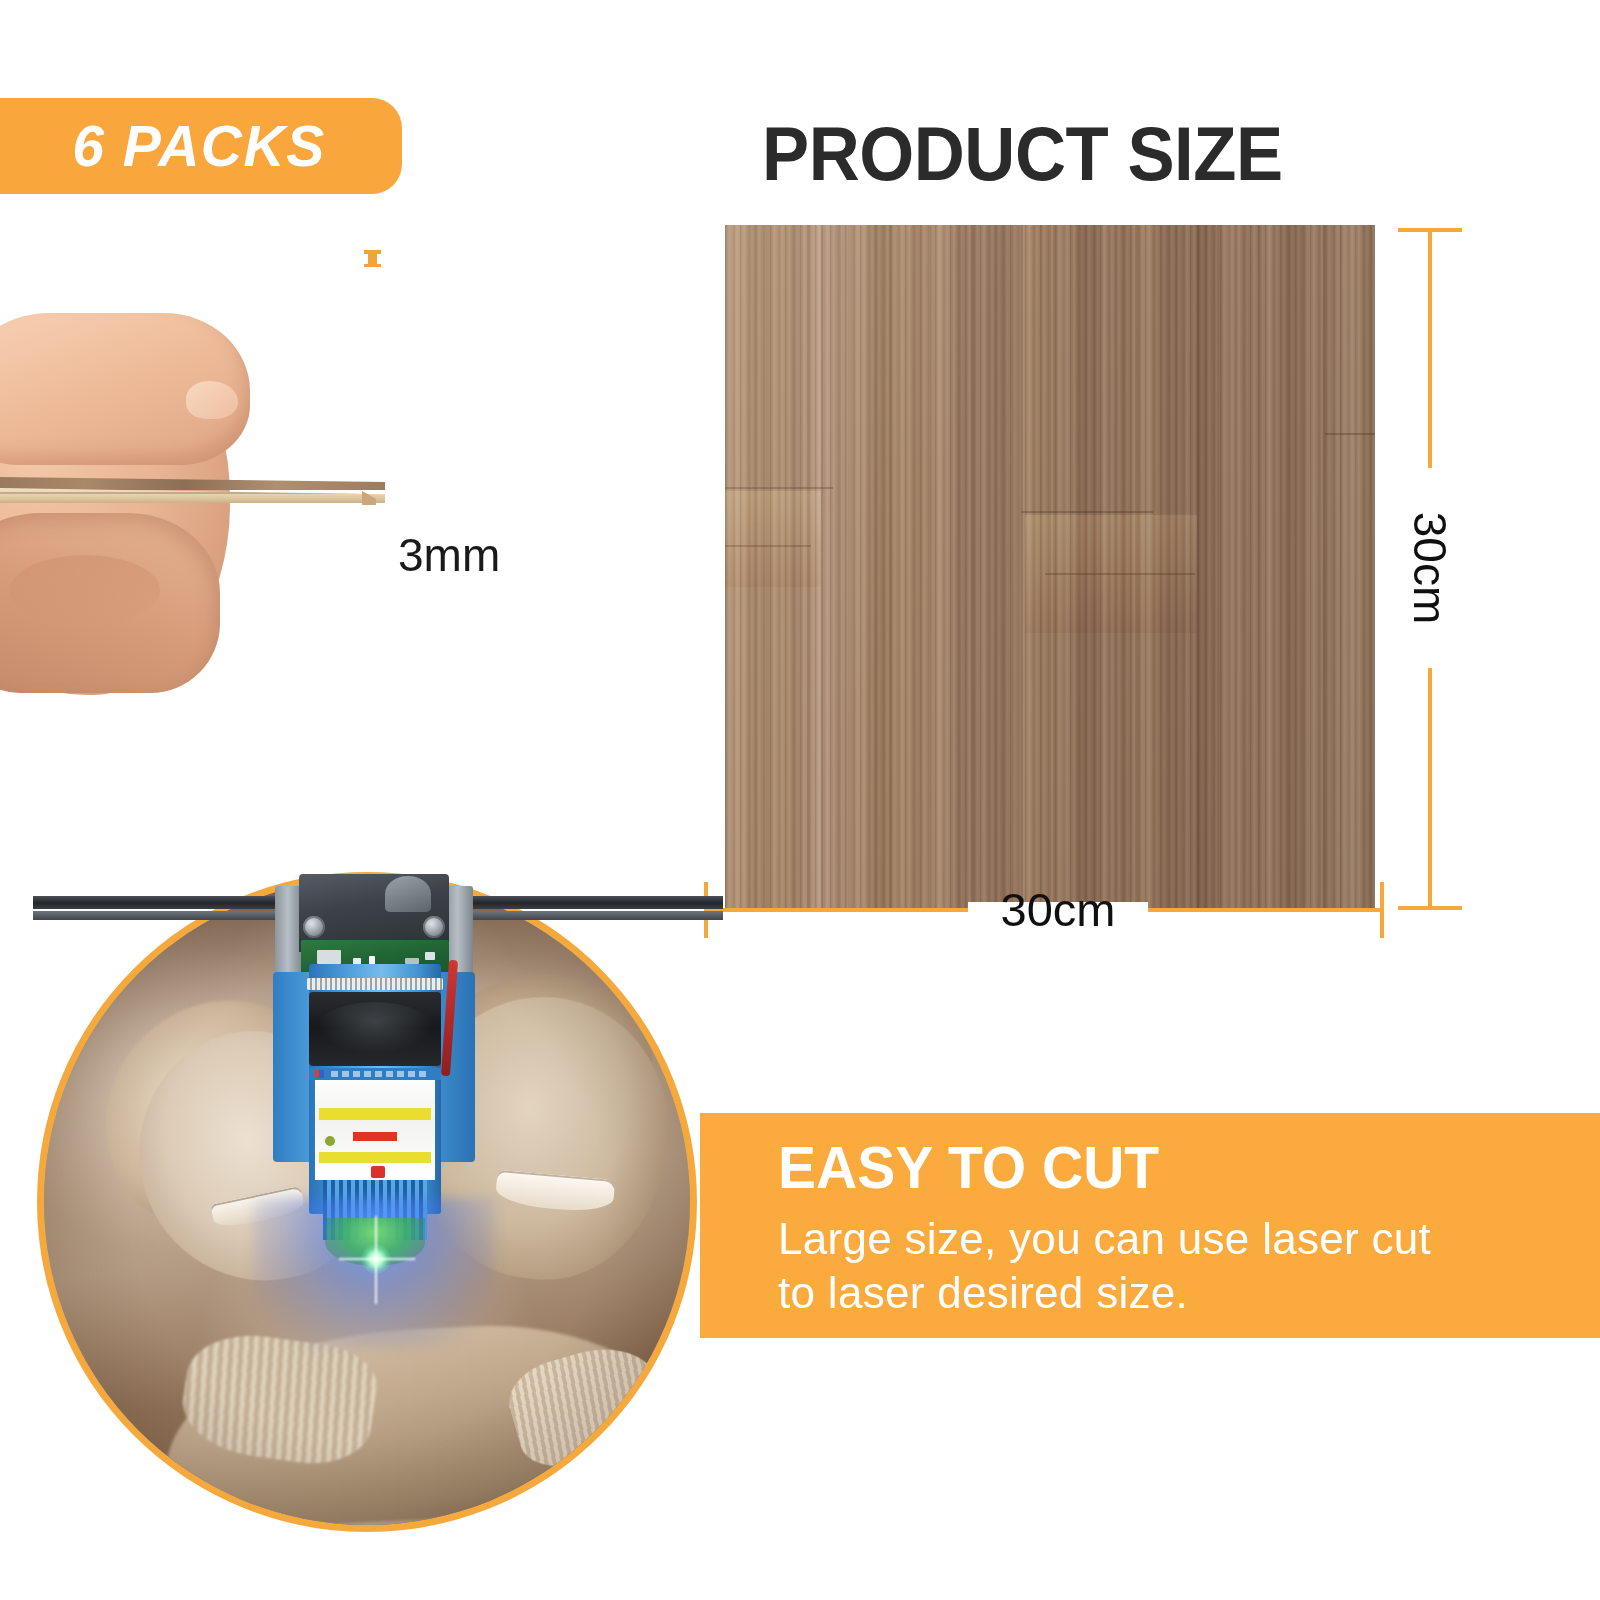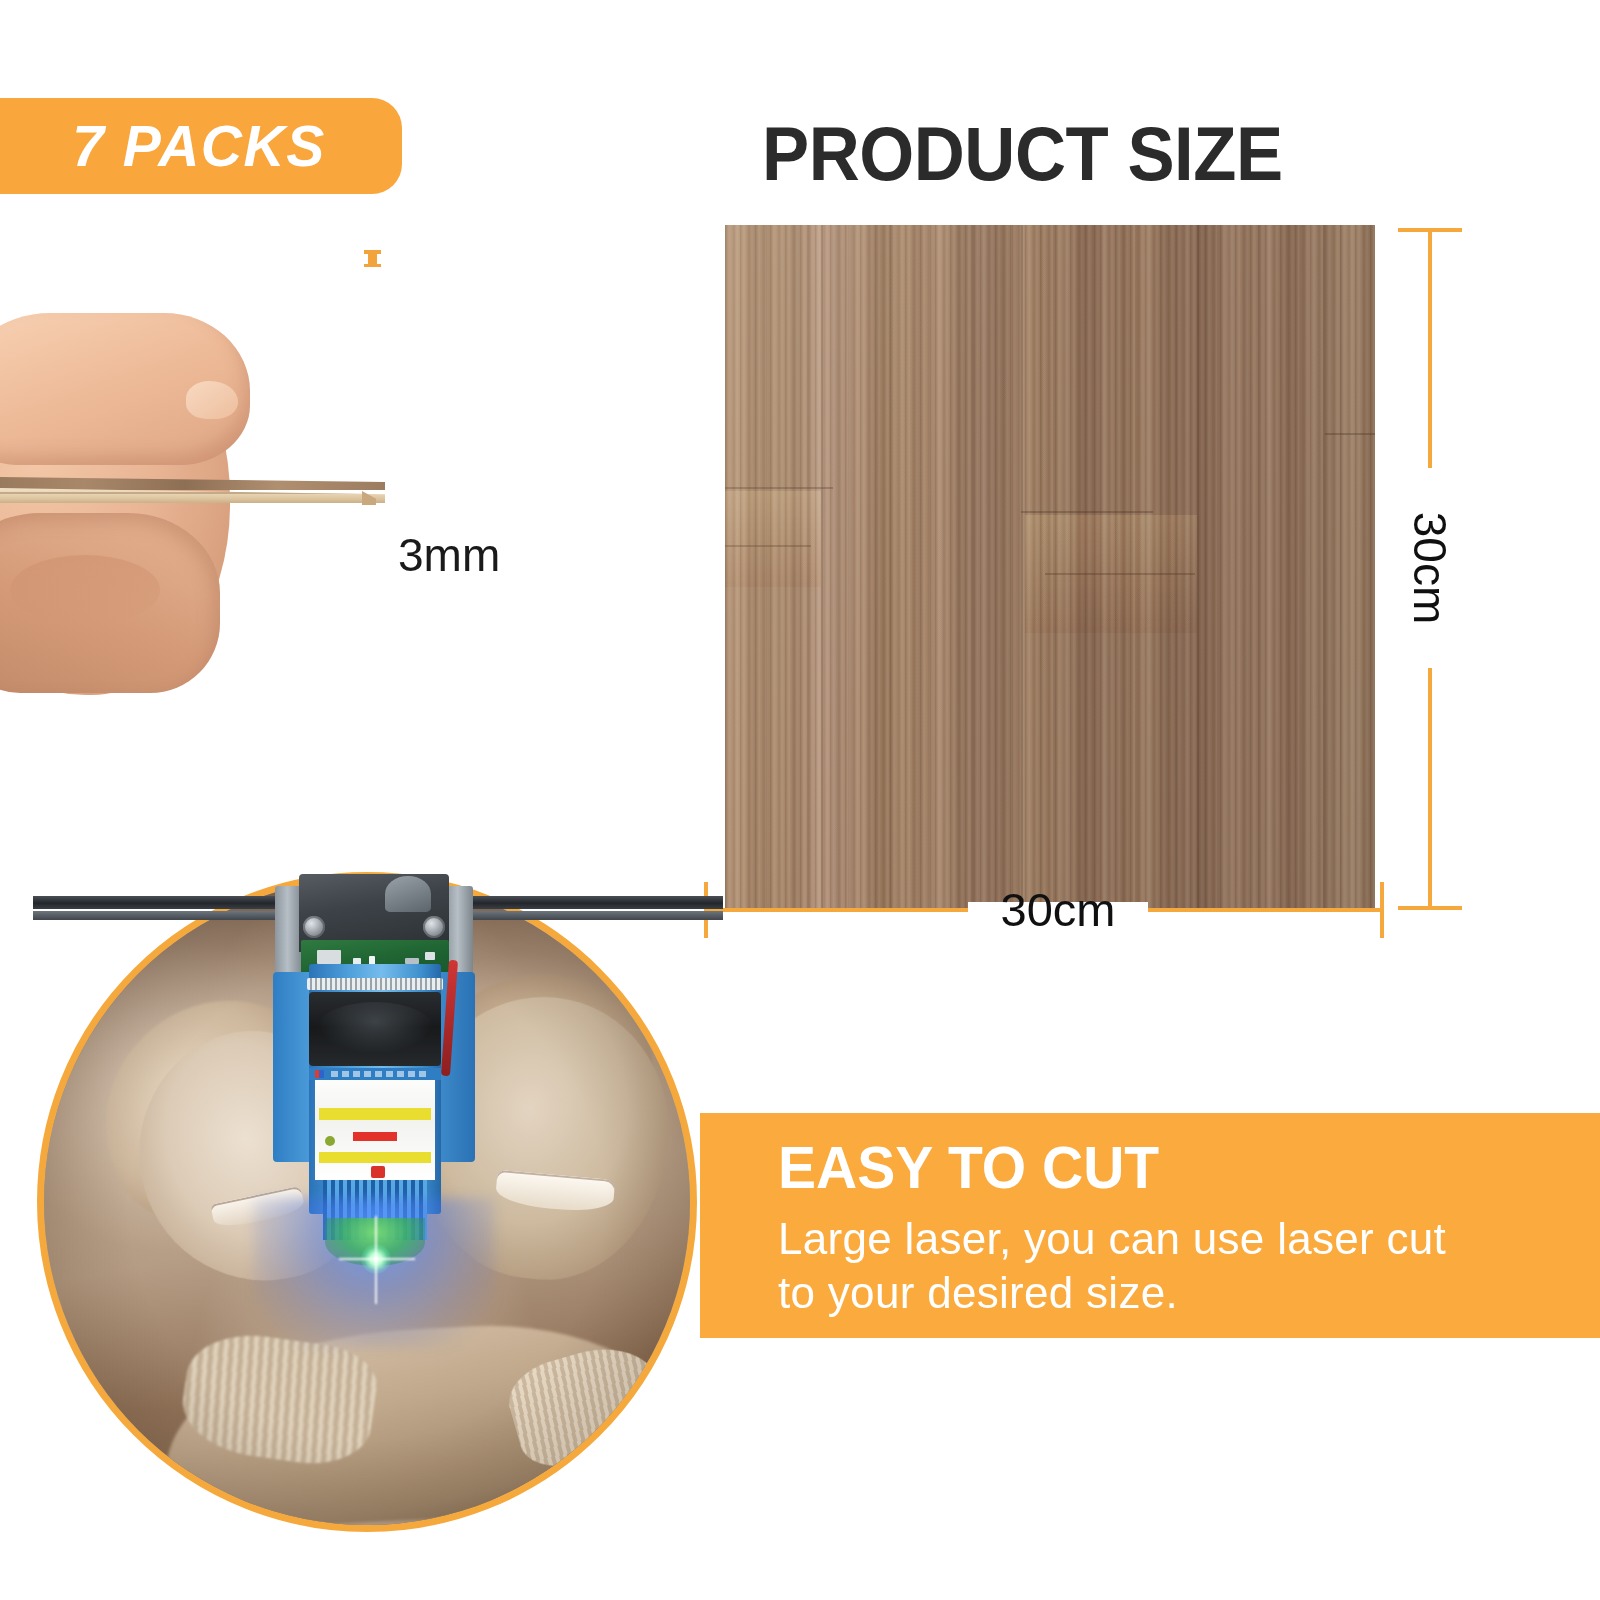--- a/index.html
+++ b/index.html
@@ -423,21 +423,21 @@
   }
   .spark::before { left: 14px; top: -28px; width: 2px; height: 88px; filter: blur(1px); }
   .spark::after { left: -22px; top: 14px; width: 76px; height: 2px; filter: blur(1px); }
 </style>
 </head>
 <body>
 
 <div id="stage">
 
   <div class="badge">
-    <span class="badge-text">7 PACKS</span>
+    <span class="badge-text">6 PACKS</span>
   </div>
 
   <div class="prod-title">PRODUCT SIZE</div>
 
   <div class="hand-photo">
     <div class="palm"></div>
     <div class="finger-top"></div>
     <div class="fingernail"></div>
     <div class="finger-bottom"></div>
     <div class="knuckle"></div>
@@ -474,21 +474,21 @@
   </div>
 
   <div class="dim-h-line"></div>
   <div class="dim-h-gap"></div>
   <div class="dim-h-cap-l"></div>
   <div class="dim-h-cap-r"></div>
   <div class="dim-h-text">30cm</div>
 
   <div class="banner"></div>
   <div class="banner-title">EASY TO CUT</div>
-  <div class="banner-body">Large laser, you can use laser cut to your desired size.</div>
+  <div class="banner-body">Large size, you can use laser cut to laser desired size.</div>
 
   <div class="circle-wrap">
     <div class="photo-bg"></div>
     <div class="hair-l"></div>
     <div class="face-l"></div>
     <div class="smile-l"></div>
     <div class="hair-r"></div>
     <div class="face-r"></div>
     <div class="smile-r"></div>
     <div class="arms"></div>

